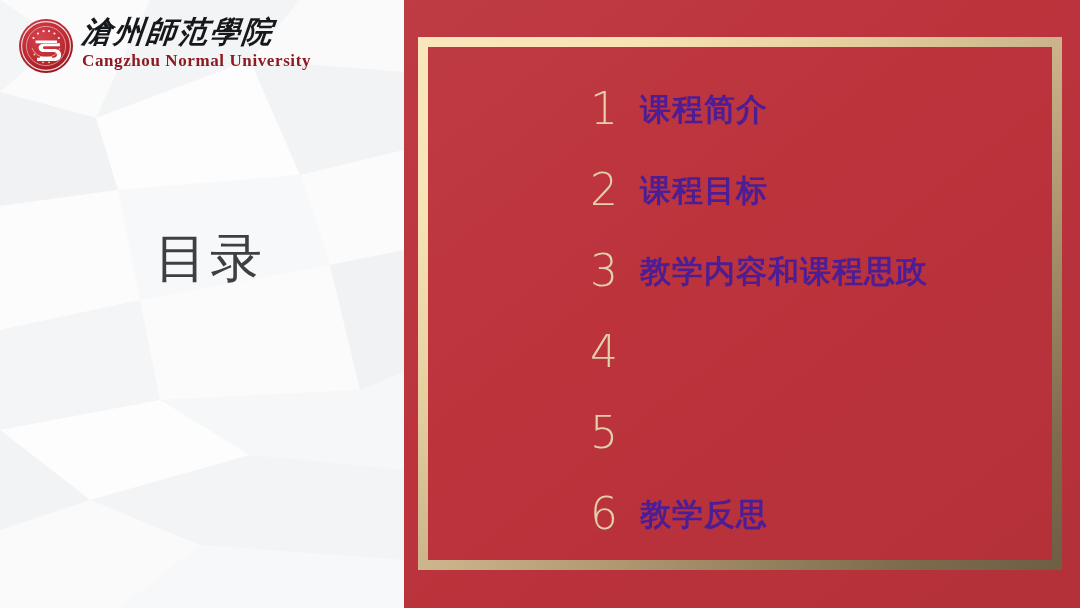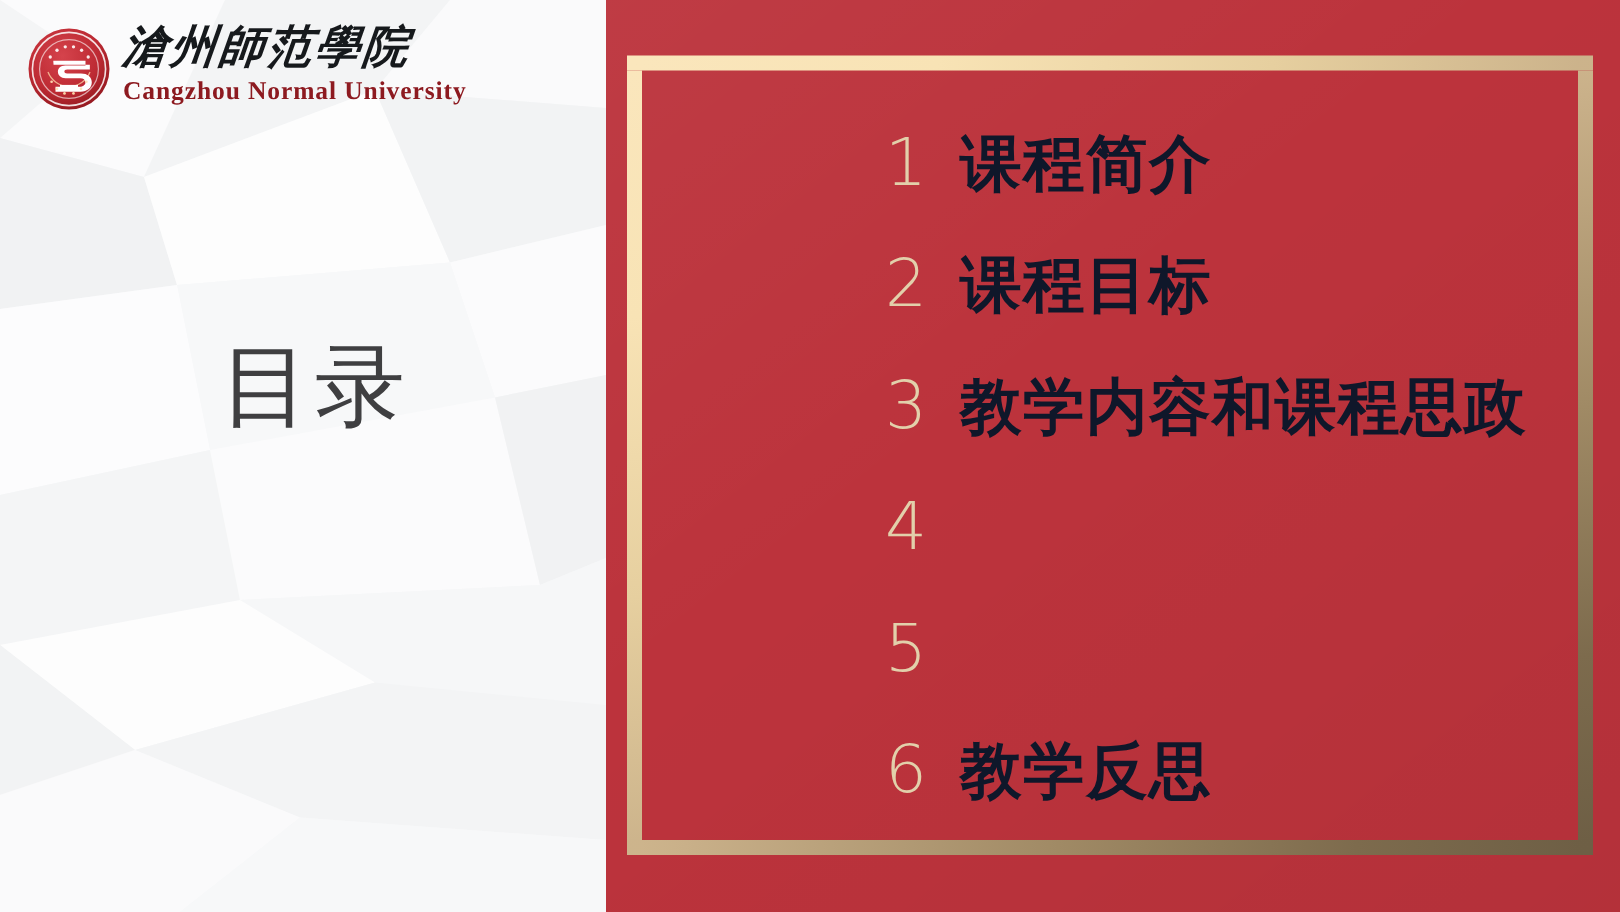--- a/index.html
+++ b/index.html
@@ -39,21 +39,21 @@
 
   .doc-title {
     position: absolute;
     left: 0;
     top: 216px;
     width: 404px;
     text-align: center;
     padding-left: 16px;
     box-sizing: border-box;
     font-family: "DejaVu Sans", "Liberation Sans", sans-serif;
-    font-size: 60px;
+    font-size: 52px;
     line-height: 84px;
     letter-spacing: 3px;
     font-weight: 400;
     color: #3f3f41;
     white-space: nowrap;
   }
 
   
   .logo-block {
     position: absolute;
@@ -161,24 +161,24 @@
     font-size: 44px;
     line-height: 52px;
     font-weight: 300;
     color: #e2d0ab;
     letter-spacing: 0;
     width: 44px;
     text-align: left;
   }
   .toc-label {
     font-family: "DejaVu Sans", "Liberation Sans", sans-serif;
-    font-size: 41px;
+    font-size: 31px;
     line-height: 52px;
     font-weight: 700;
-    color: #0f172a;
+    color: #4c1d95;
     letter-spacing: 1px;
     margin-left: 6px;
   }
 
   .toc-item.i0 { top: 46px; }
   .toc-item.i1 { top: 127px; }
   .toc-item.i2 { top: 208px; }
   .toc-item.i3 { top: 289px; }
   .toc-item.i4 { top: 370px; }
   .toc-item.i5 { top: 451px; }

